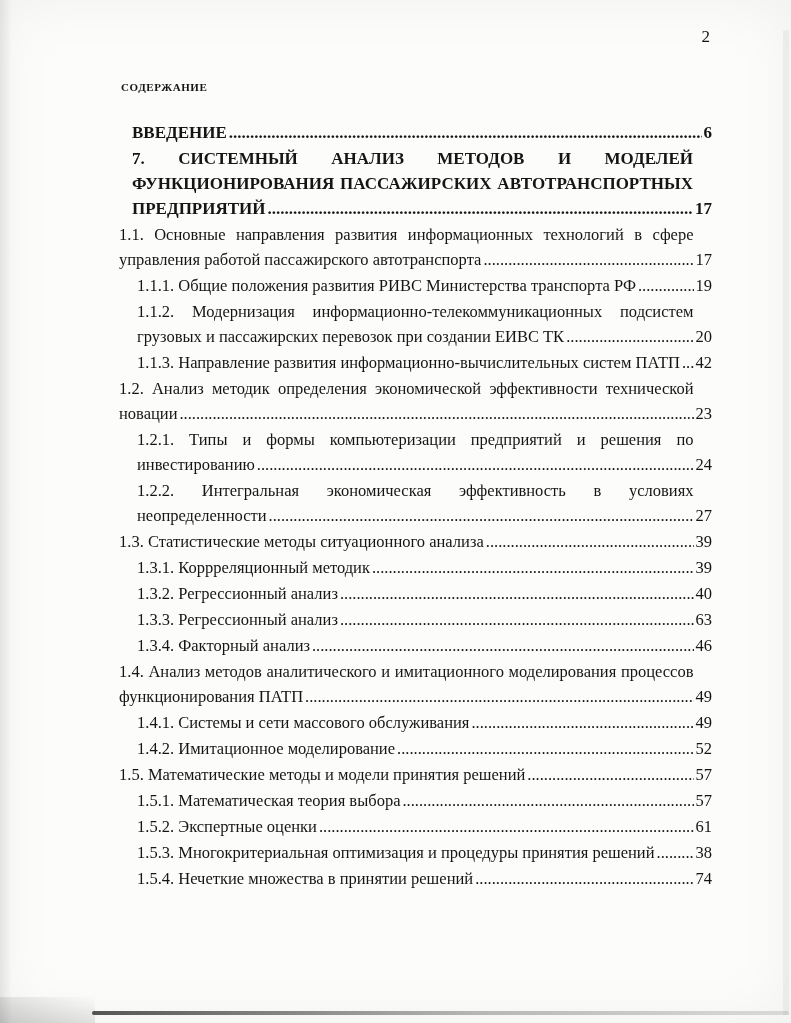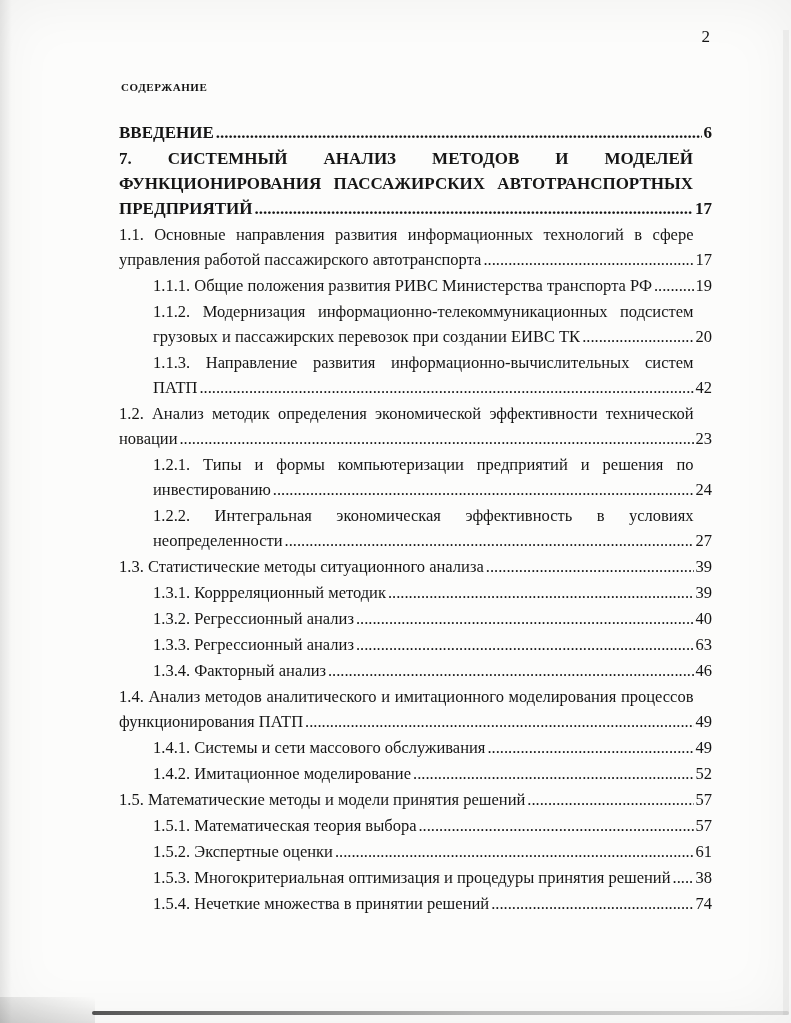--- a/index.html
+++ b/index.html
@@ -50,23 +50,23 @@
   .entry .entry-label::after {
     content: "...................................................................................................................................................................................................................";
     position: absolute;
     white-space: nowrap;
     margin-left: 2px;
   }
   .entry .entry-page {
     padding-left: 2px;
     text-align: right;
   }
-  .entry.sub { margin-left: 34px; }
+  .entry.sub { margin-left: 18px; }
   .entry.bold { font-weight: bold; }
-  .entry.caps { font-size: 17px; }
+  .entry.caps { font-size: 17px; margin-left: 13px; }
   
   .scan-left-edge {
     position: absolute; left: 0; top: 0; bottom: 0; width: 12px;
     background: linear-gradient(to right, rgba(0,0,0,0.08), rgba(0,0,0,0));
     pointer-events: none;
   }
   .scan-right-edge {
     position: absolute; right: 2px; top: 30px; bottom: 8px; width: 6px;
     background: rgba(0,0,0,0.045);
     pointer-events: none;

